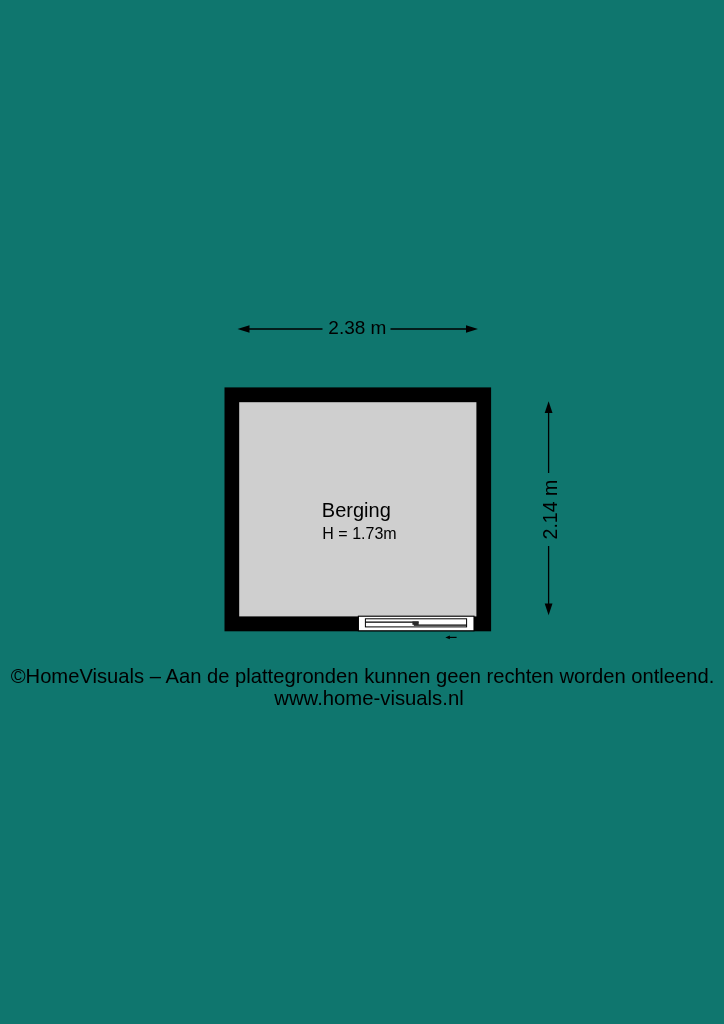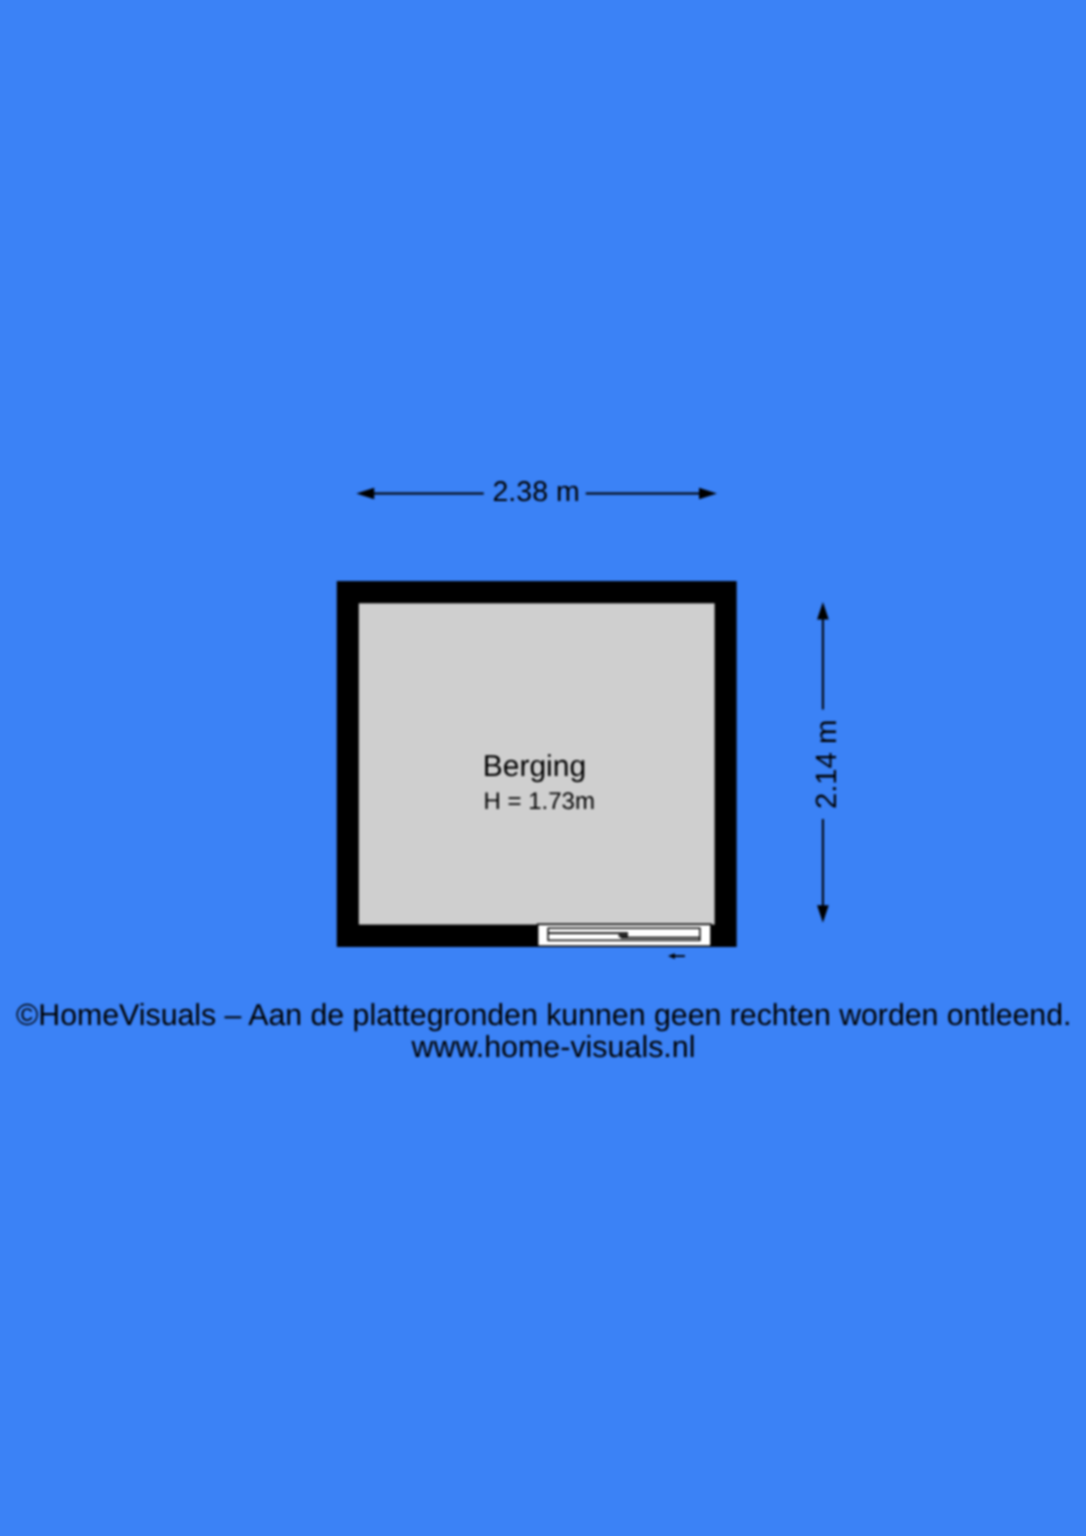--- a/index.html
+++ b/index.html
@@ -1,16 +1,16 @@
 <!DOCTYPE html>
 <html><head>
 <meta charset="utf-8">
 <style>
   html,body{margin:0;padding:0;background:#ffffff;}
-  .page{position:relative;width:724px;height:1024px;background:#3b82f6;overflow:hidden;}
+  .page{position:relative;width:724px;height:1024px;background:#0f766e;overflow:hidden;}
   svg text{font-family:"Liberation Sans", sans-serif;fill:#000;}
   svg{filter:blur(0.6px);}
 </style>
 </head>
 <body>
 <div class="page">
 <svg width="724" height="1024" viewBox="0 0 724 1024">
 
   <g stroke="#000" stroke-width="1.3" fill="#000">
     <line x1="247" y1="329" x2="322.5" y2="329"></line>

